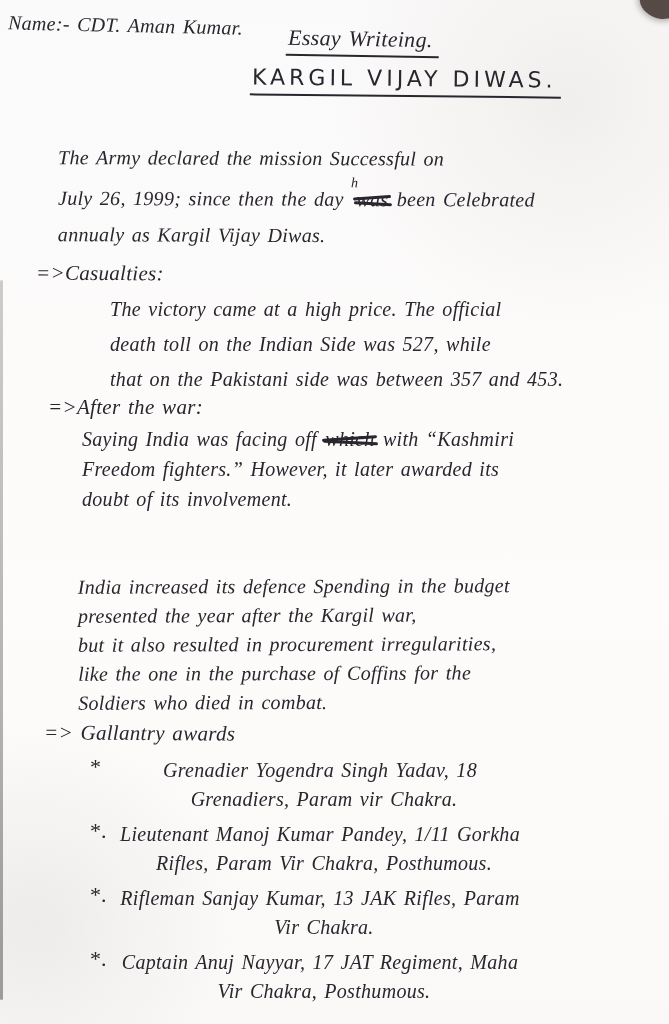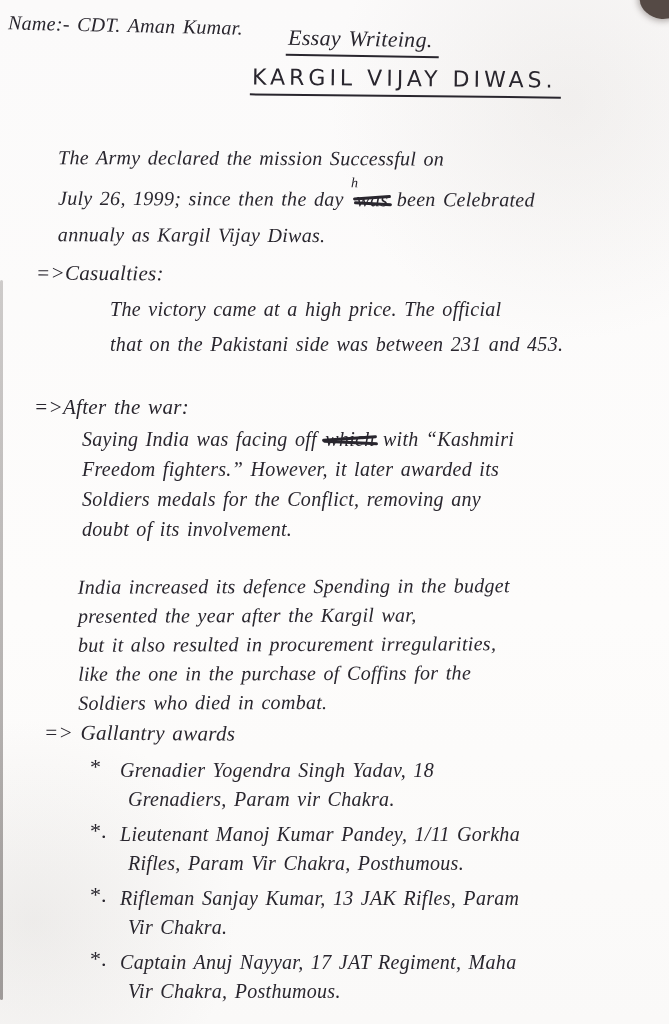--- a/index.html
+++ b/index.html
@@ -43,29 +43,29 @@
     padding:0 4px 4px 2px;
     transform:rotate(.6deg);
     white-space:nowrap;
   }
   .block .line{line-height:36px;}
   .intro{top:140px;left:58px;transform:rotate(.2deg);}
   .heading{font-size:21px;}
   .heading-casualties{top:261px;left:36px;transform:rotate(.3deg);}
   .para-casualties{top:292px;left:70px;margin-left:40px;}
   .para-casualties .line{line-height:35px;}
-  .heading-afterwar{top:395px;left:34px;}
+  .heading-afterwar{top:395px;left:48px;}
   .para-afterwar{top:424px;left:82px;}
   .para-afterwar .line{line-height:30px;}
   .para-defence{top:572px;left:78px;transform:rotate(-.2deg);}
   .para-defence .line{line-height:29px;}
   .heading-gallantry{top:721px;left:44px;transform:rotate(.4deg);}
   .bullets{top:756px;left:120px;}
   .bullet{position:relative;margin-bottom:6px;}
-  .bullet .line{line-height:29px;}
+  .bullet .line{line-height:29px;text-align:center;}
   .bullet .cont{margin-left:8px;}
   .bullet-marker{
     position:absolute;left:-30px;top:-2px;
     font-style:normal;font-size:22px;color:#29262e;
     letter-spacing:0;
   }
   .scribble{position:relative;display:inline-block;padding:0 1px;text-align:center;}
   .scribble::before{
     content:"";position:absolute;left:-2px;right:-2px;top:42%;height:3px;
     background:#29262e;border-radius:2px;transform:rotate(-4deg);
@@ -107,32 +107,32 @@
       <span>July 26, 1999; since then the day</span>
       <span><sup class="sup-fix">h</sup><span class="scribble">was</span></span>
       <span>been Celebrated</span>
     </div>
     <div class="hw line">annualy as Kargil Vijay Diwas.</div>
   </div>
 
   <div class="abs hw heading heading-casualties">=&gt;Casualties:</div>
   <div class="abs block para-casualties">
     <div class="hw line">The victory came at a high price. The official</div>
-    <div class="hw line">that on the Pakistani side was between 231 and 453.</div>
+    <div class="hw line">death toll on the Indian Side was 527, while</div>
+    <div class="hw line">that on the Pakistani side was between 357 and 453.</div>
   </div>
 
   <div class="abs hw heading heading-afterwar">=&gt;After the war:</div>
   <div class="abs block para-afterwar">
     <div class="hw line">
       <span>Saying India was facing off</span>
       <span class="scribble">which</span>
       <span>with “Kashmiri</span>
     </div>
     <div class="hw line">Freedom fighters.” However, it later awarded its</div>
-    <div class="hw line">Soldiers medals for the Conflict, removing any</div>
     <div class="hw line">doubt of its involvement.</div>
   </div>
 
   <div class="abs block para-defence">
     <div class="hw line">India increased its defence Spending in the budget</div>
     <div class="hw line">presented the year after the Kargil war,</div>
     <div class="hw line">but it also resulted in procurement irregularities,</div>
     <div class="hw line">like the one in the purchase of Coffins for the</div>
     <div class="hw line">Soldiers who died in combat.</div>
   </div>

